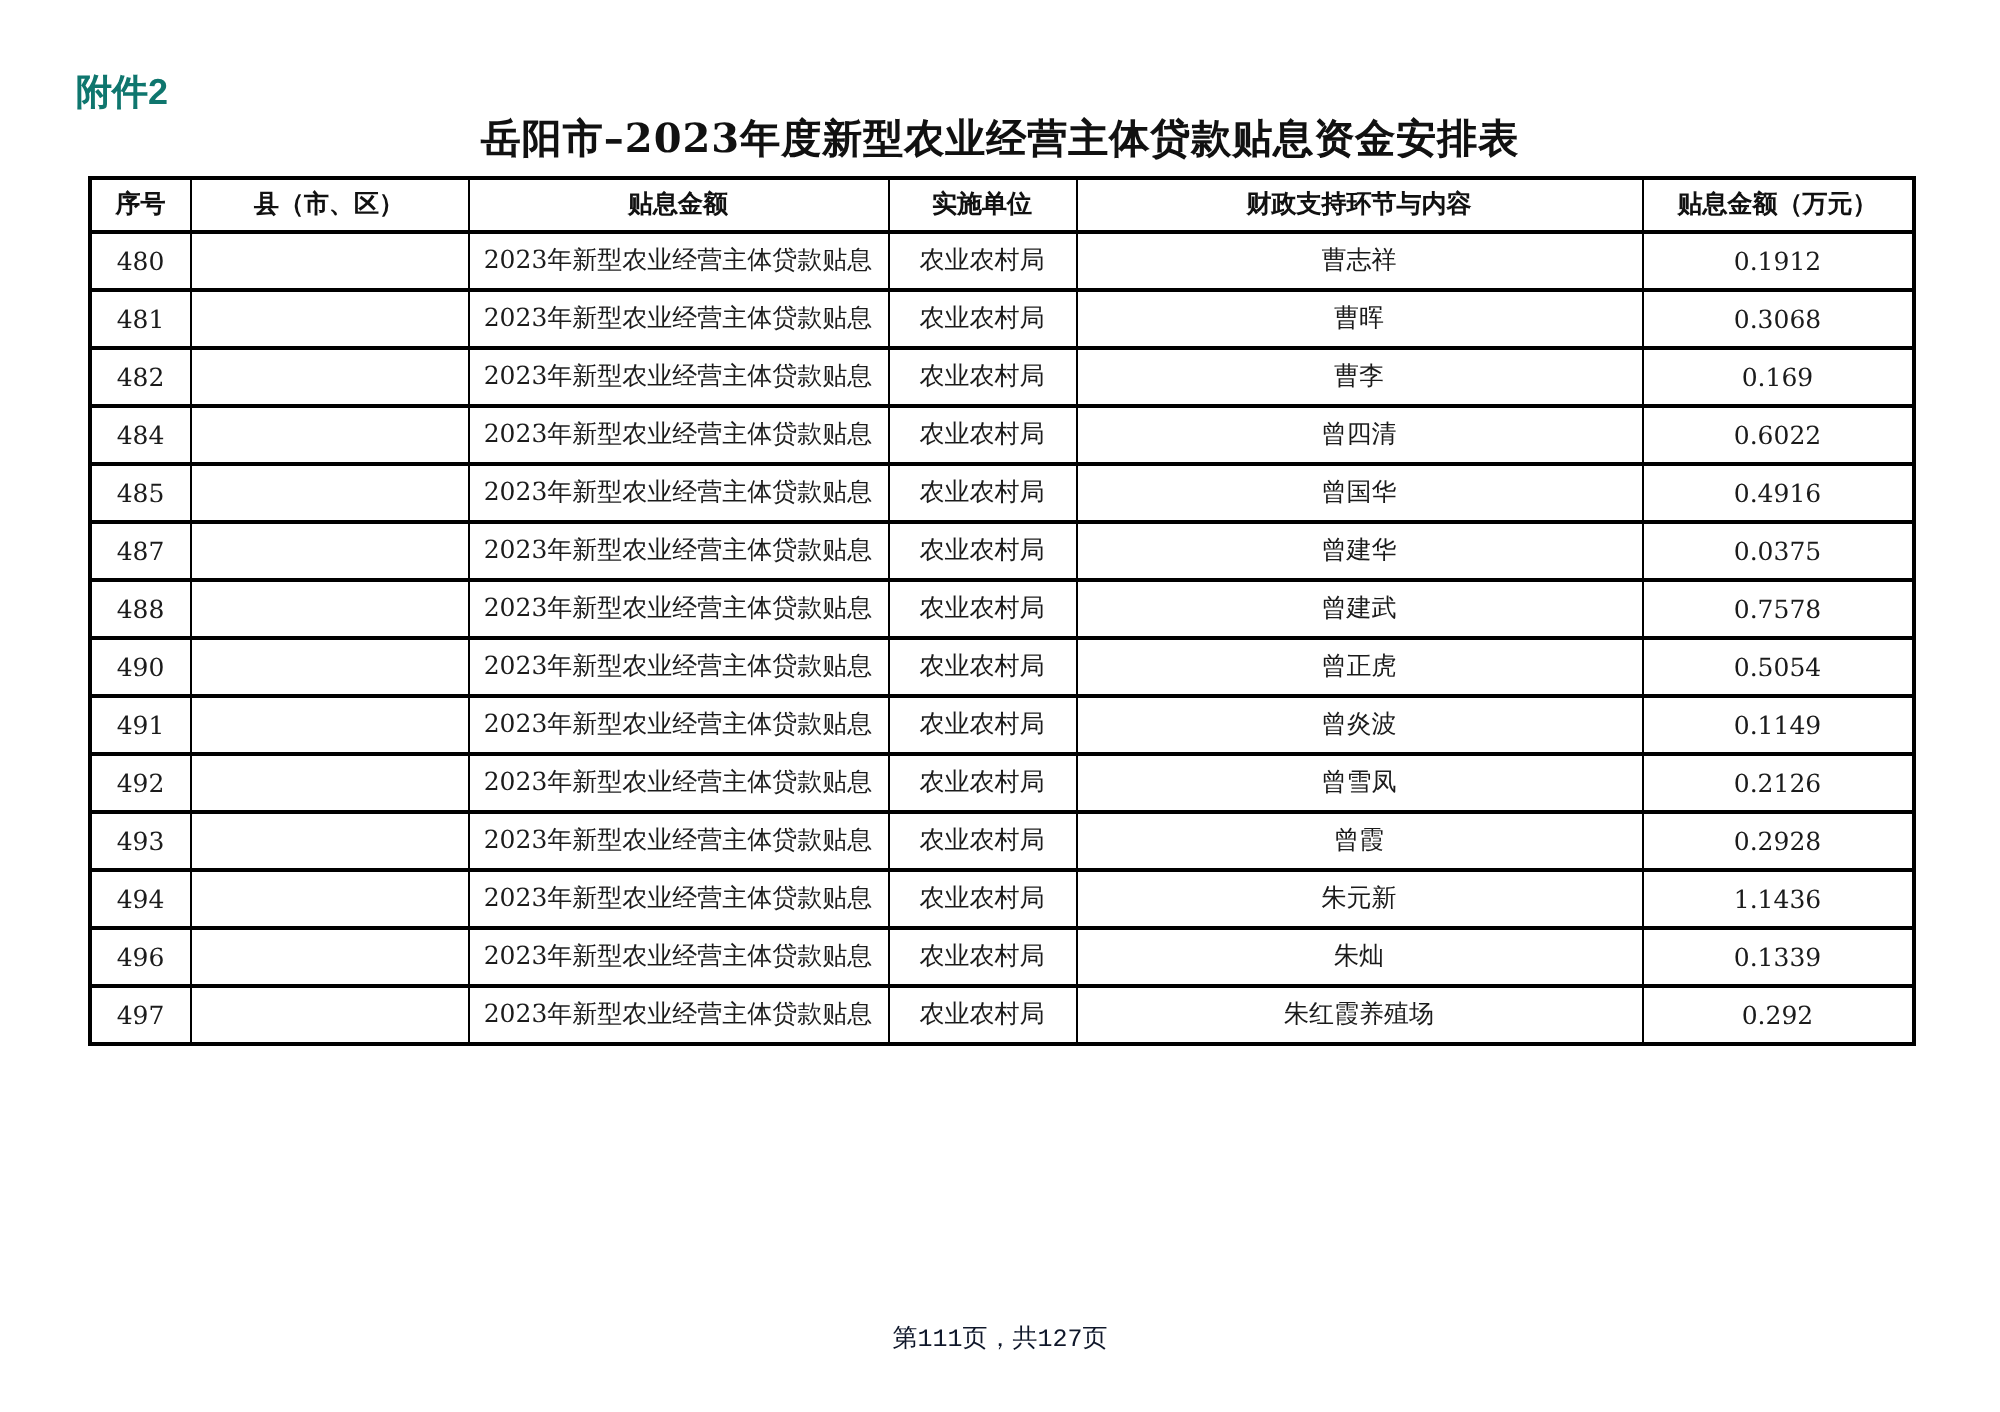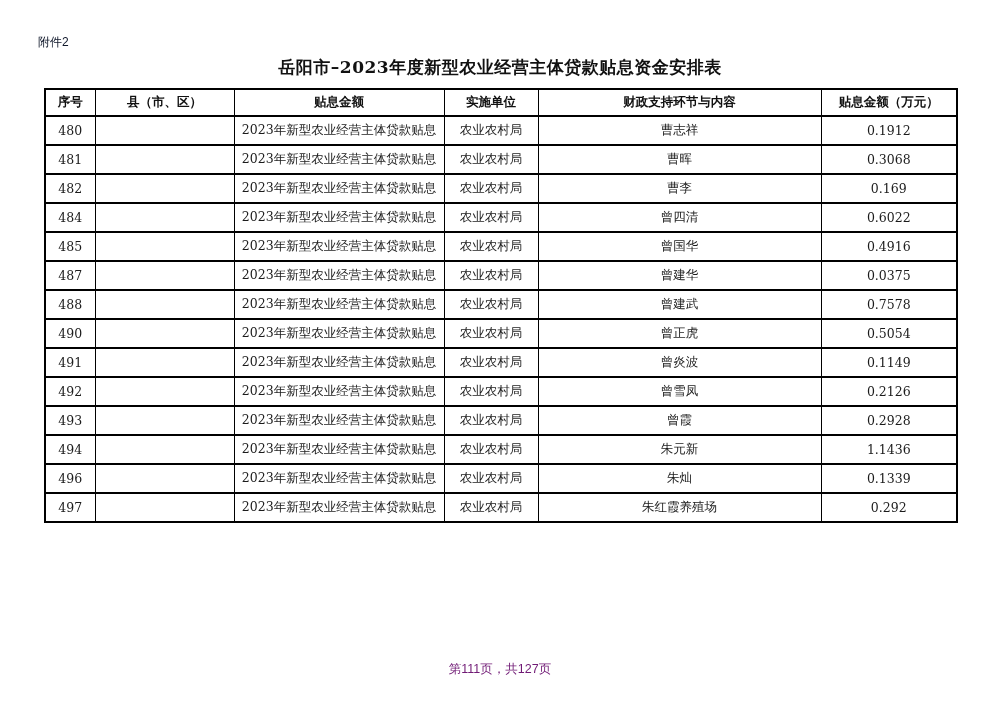--- a/index.html
+++ b/index.html
@@ -14,33 +14,33 @@
     background: #ffffff;
     font-family: "Liberation Serif", serif;
     color: #1b1b1b;
     overflow: hidden;
   }
   .attachment {
     position: absolute;
     left: 38px;
     top: 34px;
     font-family: "Liberation Sans", sans-serif;
-    font-weight: normal;
-    font-size: 12px;
-    color: #0f172a;
+    font-weight: bold;
+    font-size: 18px;
+    color: #0f766e;
   }
   .doc-title {
     position: absolute;
     left: 0;
     right: 0;
     top: 56px;
     text-align: center;
     font-family: "DejaVu Serif", serif;
     font-weight: bold;
-    font-size: 17px;
+    font-size: 20px;
     letter-spacing: 0.5px;
     color: #111;
   }
   table.main {
     position: absolute;
     left: 44px;
     top: 88px;
     width: 912px;
     border-collapse: collapse;
     table-layout: fixed;
@@ -72,22 +72,22 @@
     font-family: "DejaVu Serif", serif;
     color: #1b1b1b;
   }
   .page-footer {
     position: absolute;
     left: 0;
     right: 0;
     top: 661px;
     text-align: center;
     font-size: 12.5px;
-    font-family: Liberation Sans, sans-serif;
-    color: #701a75;
+    font-family: Liberation Mono, monospace;
+    color: #0f172a;
   }
 </style>
 </head>
 <body>
 
 <div class="page">
 
   <div class="attachment">附件2</div>
 
   <div class="doc-title">岳阳市–2023年度新型农业经营主体贷款贴息资金安排表</div>

